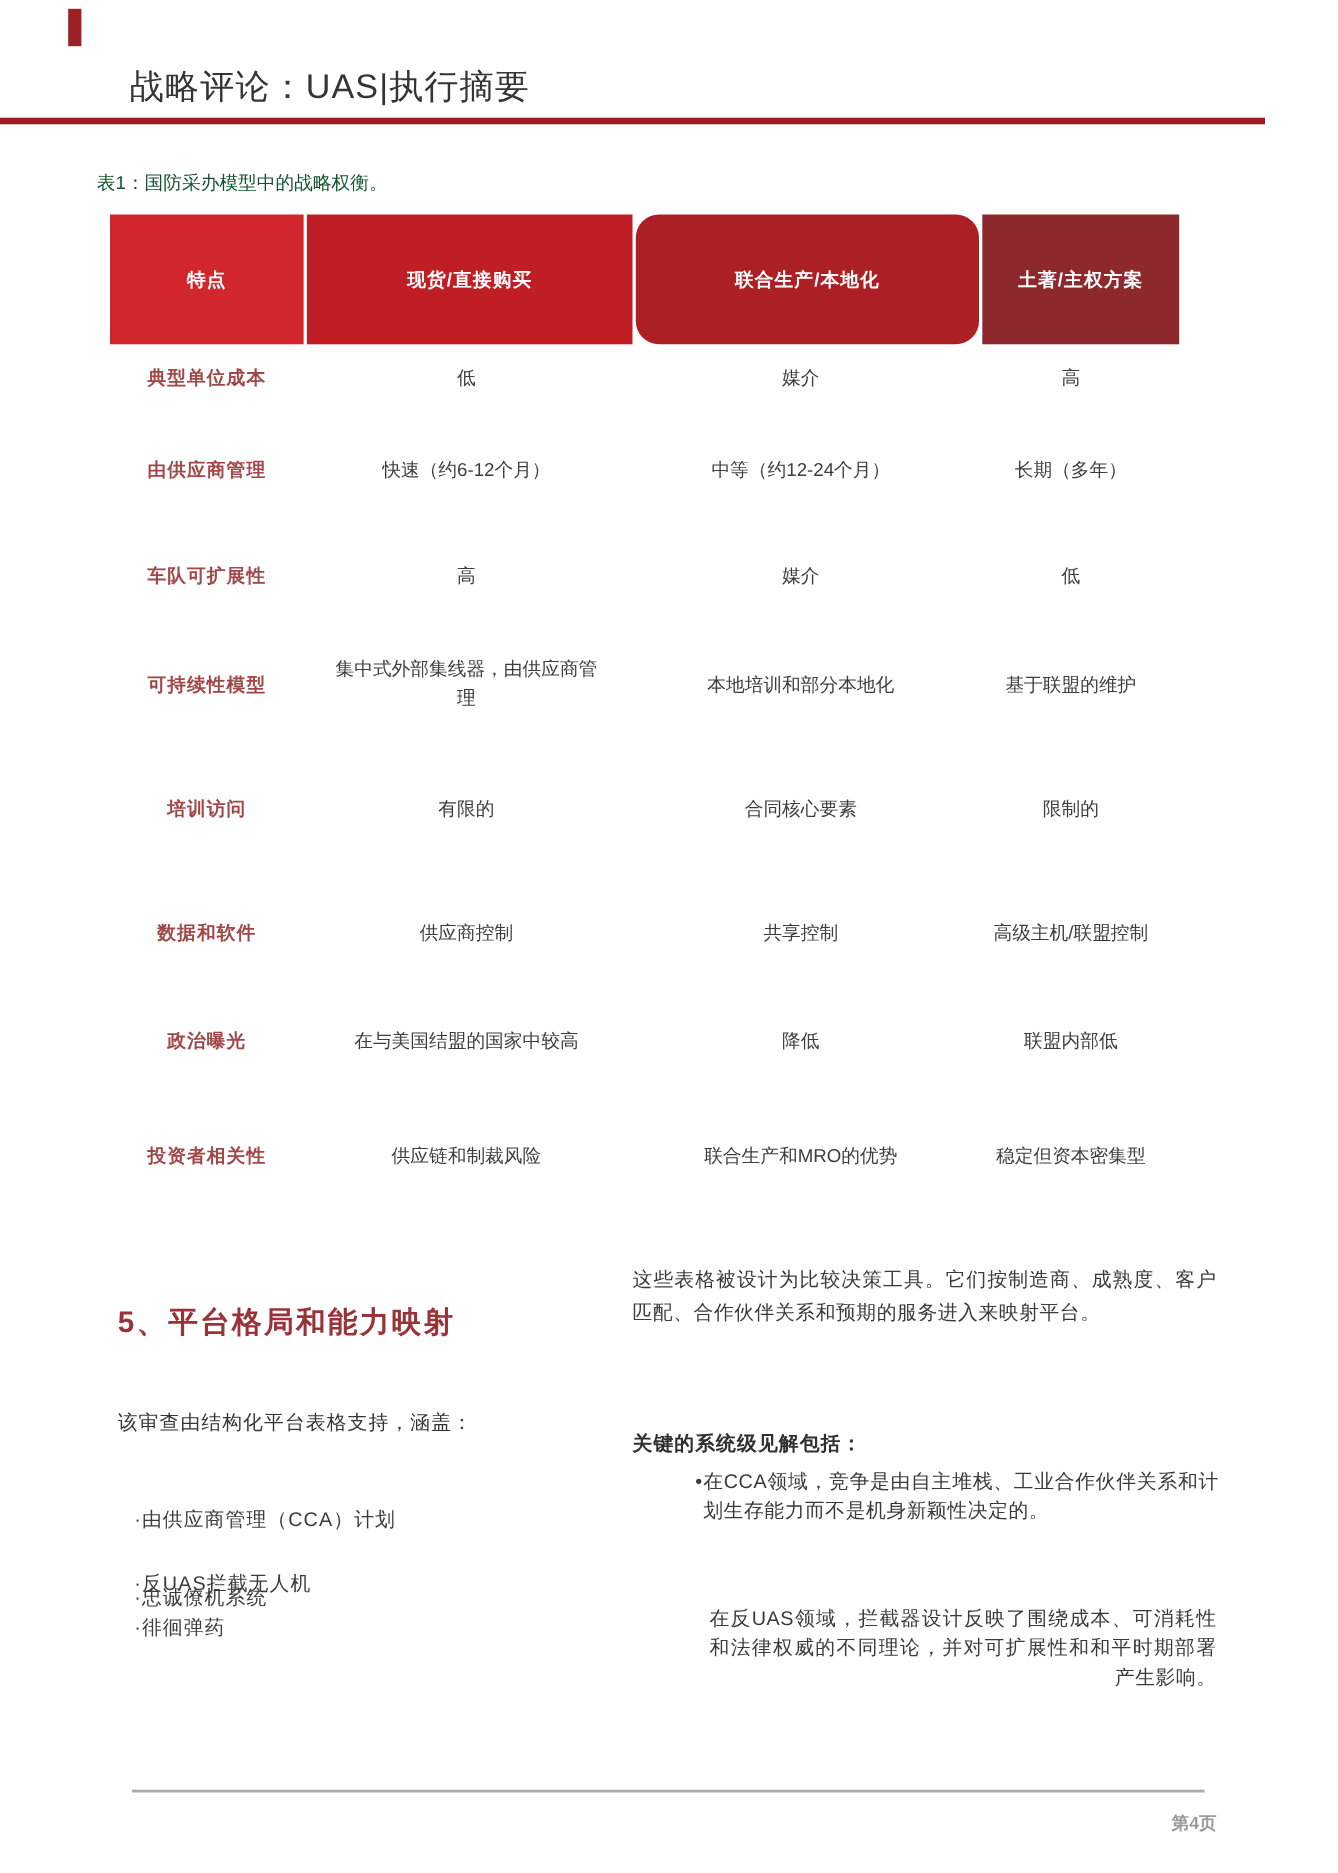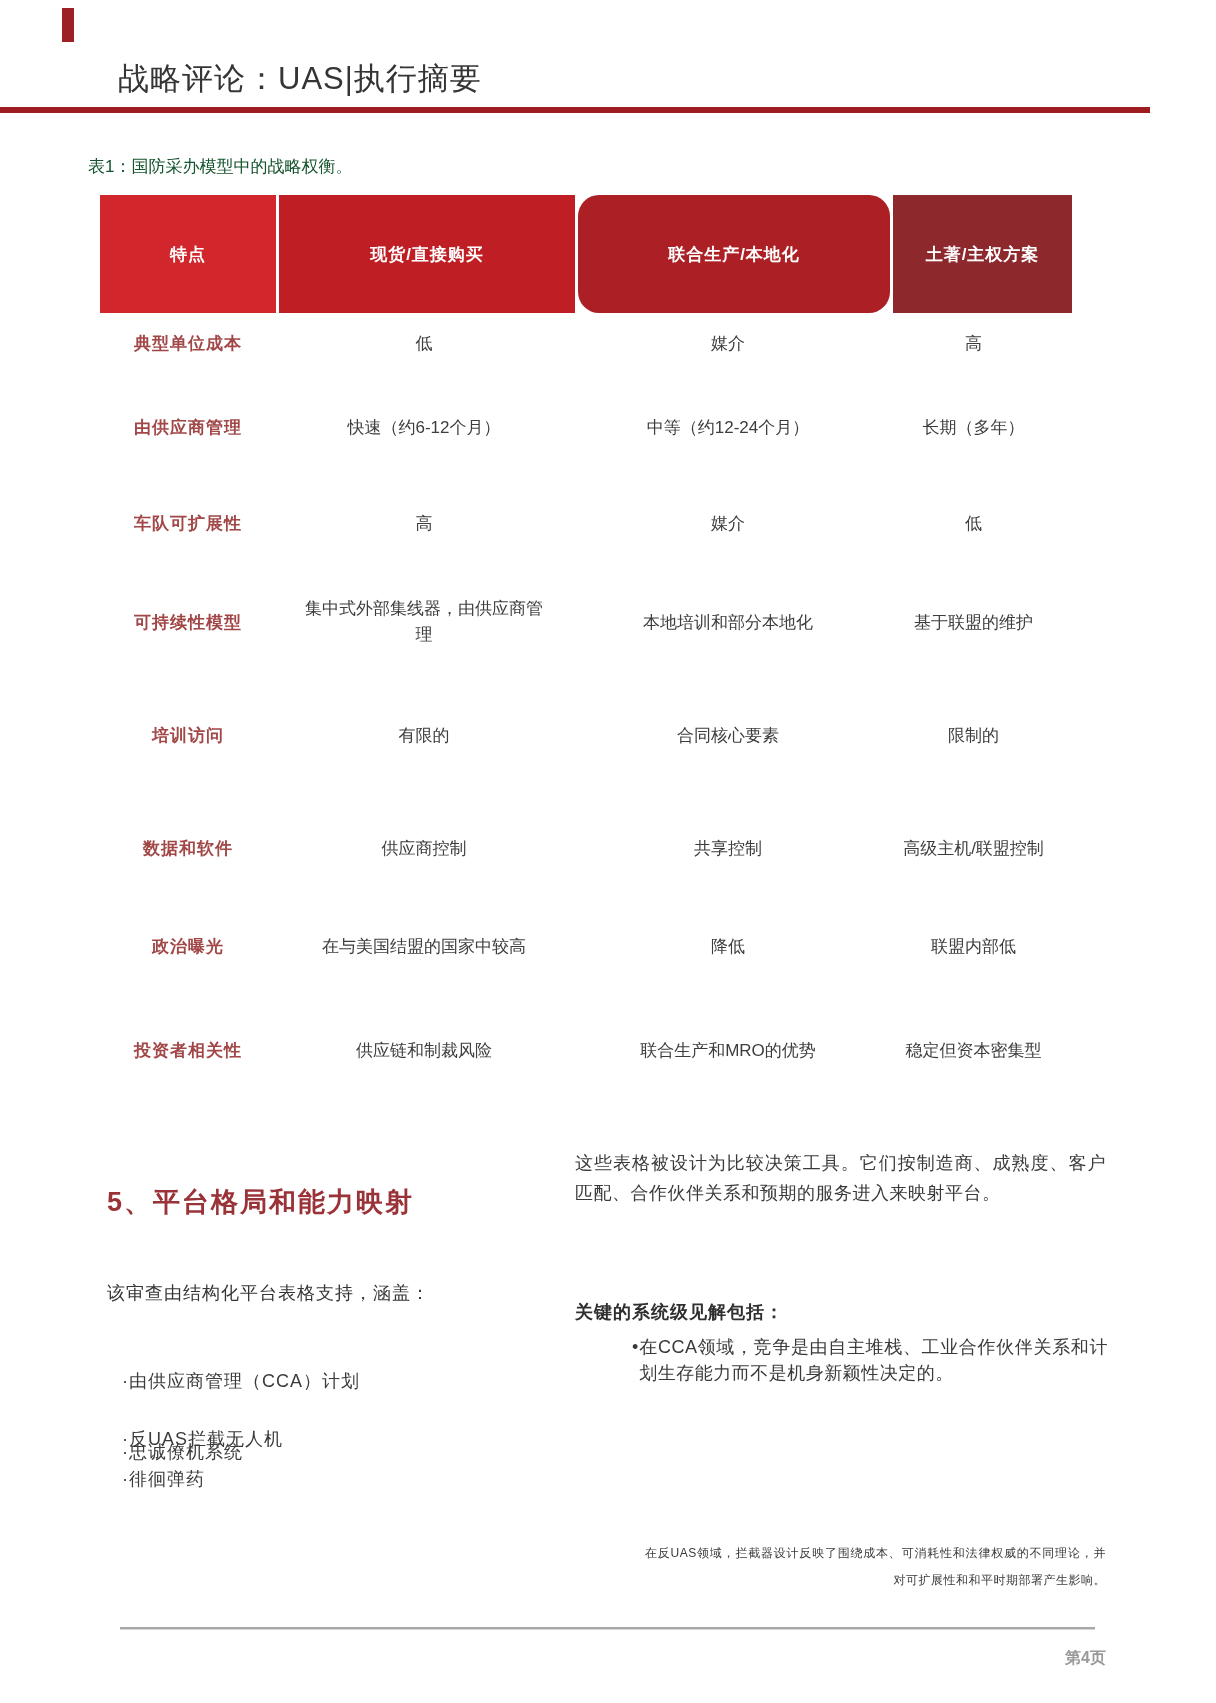--- a/index.html
+++ b/index.html
@@ -44,21 +44,21 @@
   .pi1{top:1411px;margin-top:16px;}
   .pi2{top:1440px;}
   .pi3{top:1467px;}
 
   
   .commentary{left:575px;top:1148px;width:531px;font-size:18px;line-height:30px;color:#3a3a3a;text-align:justify;letter-spacing:0.5px;}
   .insights-heading{left:575px;top:1300px;font-size:18px;font-weight:bold;color:#2f2f2f;letter-spacing:1px;}
   .insight-bullet{left:632px;top:1334px;width:476px;display:flex;font-size:18px;line-height:26px;color:#3a3a3a;}
   .insight-bullet .dot{flex:0 0 auto;margin-right:1px;}
   .insight-bullet .btxt{text-align:justify;letter-spacing:0.5px;}
-  .counter-uas{left:645px;top:1540px;width:461px;font-size:12px;line-height:27px;color:#3a3a3a;text-align:justify;text-align-last:right;letter-spacing:0.5px;}
+  .counter-uas{left:645px;top:1458px;width:461px;font-size:18px;line-height:27px;color:#3a3a3a;text-align:justify;text-align-last:right;letter-spacing:0.5px;}
 
   
   .footer-rule{left:120px;top:1627px;width:975px;height:2px;background:#a8a8a8;border-bottom:1px solid #d6d6d6;}
   .pagenum{right:110px;top:1648px;font-size:16px;color:#9a9a9a;font-weight:bold;}
 </style>
 </head>
 <body>
 
 <div class="abs accent-bar"></div>
 <h1 class="abs title">战略评论：UAS|执行摘要</h1>

